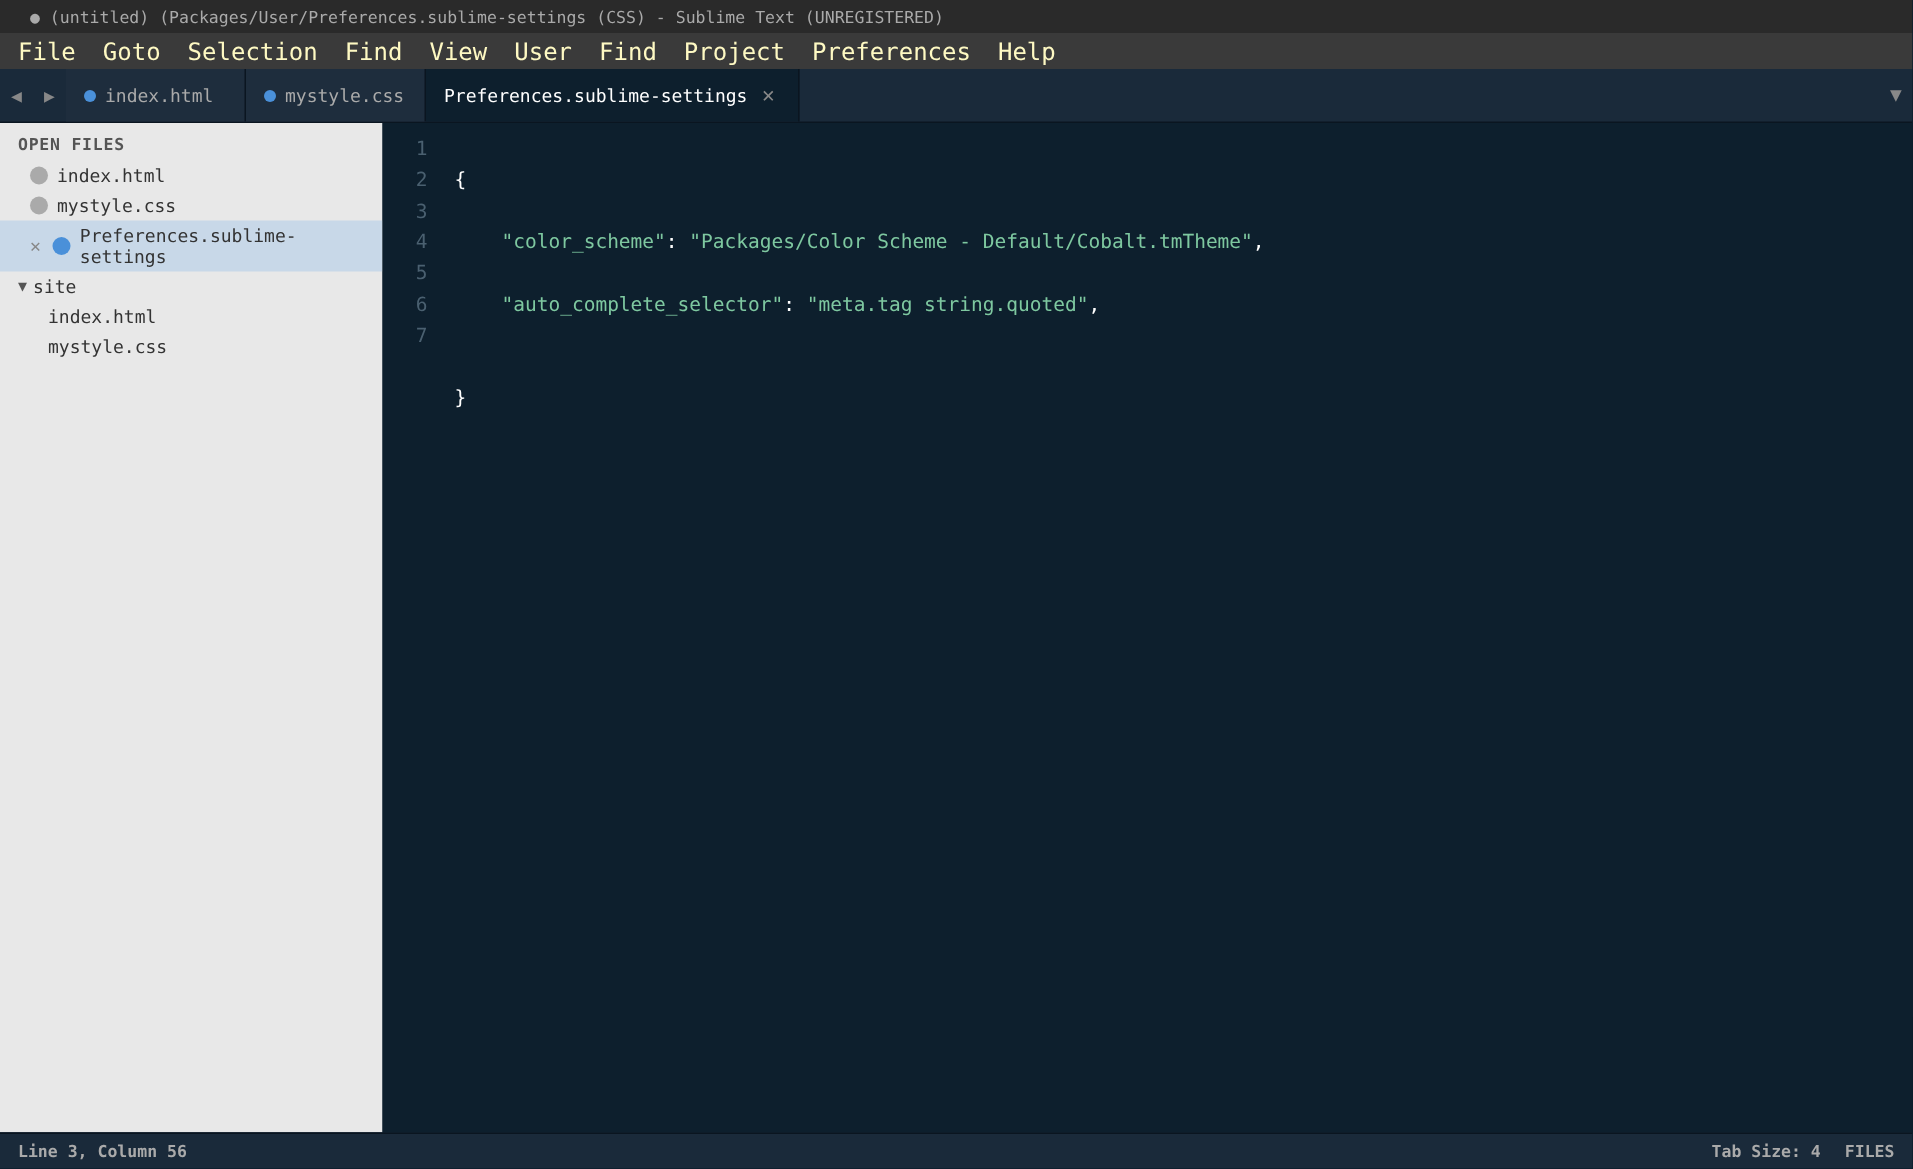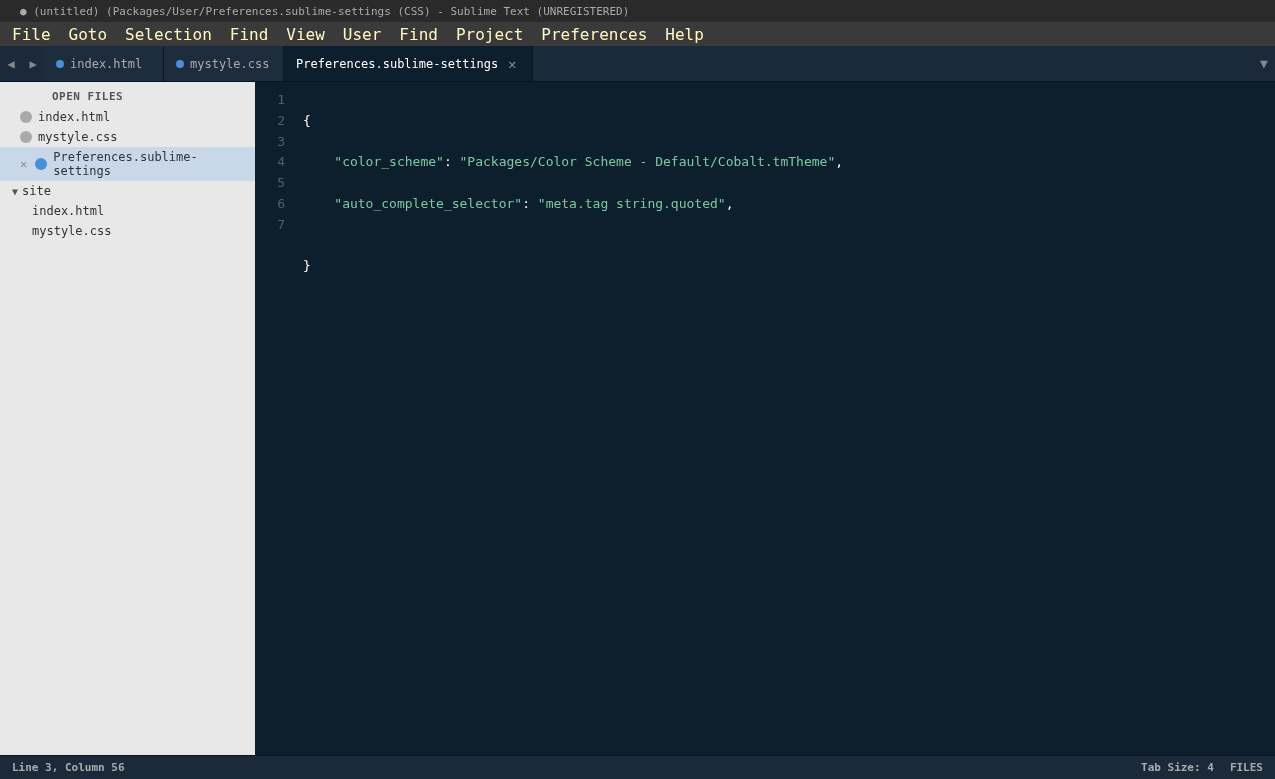--- a/index.html
+++ b/index.html
@@ -125,21 +125,20 @@
       flex-direction: column;
       flex-shrink: 0;
       overflow-y: auto;
     }
     .sidebar-section-header {
       font-size: 11px;
       font-weight: bold;
       color: #555;
       padding: 8px 12px 4px 12px;
       letter-spacing: 0.5px;
-      margin-left: 40px;
     }
     .sidebar-file-item {
       display: flex;
       align-items: center;
       padding: 3px 12px 3px 20px;
       font-size: 12px;
       color: #333;
       cursor: pointer;
       gap: 6px;
     }

